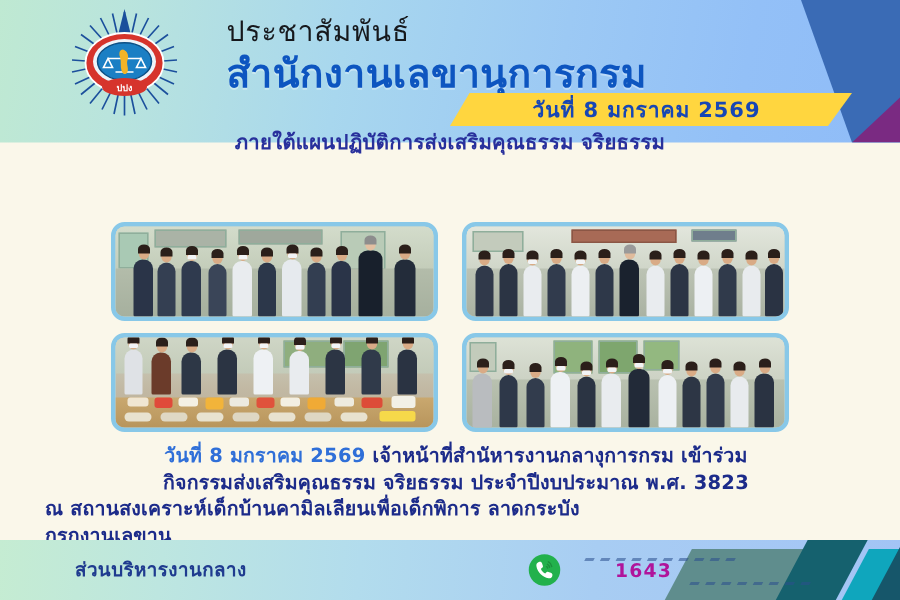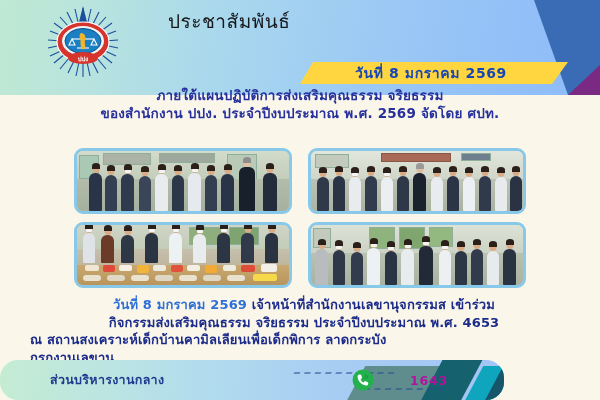--- a/index.html
+++ b/index.html
@@ -43,21 +43,21 @@
   }
 
   
   .emblem {
     position:absolute; left:30px; top:6px;
     width:106px; height:72px;
   }
   .emblem svg { display:block; width:106px; height:72px; }
 
   .hdr-text {
-    position:absolute; left:168px; top:8px;
+    position:absolute; left:151px; top:8px;
     width:420px;
   }
   .hdr-line1 {
     font-size:19px; color:#16181c; letter-spacing:.5px;
     line-height:26px; font-weight:400;
   }
   .hdr-line2 {
     font-size:26px; color:#0d55c0; font-weight:700;
     line-height:32px; letter-spacing:.3px;
     text-shadow:0 1px 0 rgba(255,255,255,.35);
@@ -160,24 +160,23 @@
   }
   .bt-l1 { text-align:center; }
   .bt-date { color:#2f6fd8; }
   .bt-l2 { text-align:center; }
   .bt-l3 { text-align:left; }
   .bt-l4 { text-align:left; }
 
   
   .footer {
     position:absolute; left:0; bottom:0;
-    width:504px; height:40px;
+    width:600px; height:40px;
     background:linear-gradient(95deg,#c5ecd2 0%,#bde6e0 18%,#b2dced 40%,#a8cdf3 66%,#a3c4f5 100%);
     overflow:hidden;
-    border-radius:18px;
   }
   .ftr-left {
     position:absolute; left:50px; top:50%;
     transform:translateY(-50%);
     font-size:12.5px; font-weight:700; color:#1f3b8f;
     letter-spacing:.3px;
   }
   .ftr-phone {
     position:absolute; left:352px; top:50%;
     transform:translateY(-50%);
@@ -278,30 +277,30 @@
           <path d="M-1,-9 C2,-8 3,-5 2,-2 C1,1 3,3 2,6 C1,8 -1,8 -2,5 C-3,2 -2,-1 -3,-4 C-4,-7 -3,-9 -1,-9 Z" fill="#f2b428"></path>
 
           <ellipse cx="0" cy="16" rx="15" ry="6" fill="#d6342c"></ellipse>
           <text x="0" y="18.5" font-size="6" font-family="DejaVu Sans, sans-serif" fill="#ffffff" text-anchor="middle" font-weight="bold">ปปง</text>
         </g>
       </svg>
     </div>
 
     <div class="hdr-text">
       <div class="hdr-line1">ประชาสัมพันธ์</div>
+      <div class="hdr-line2">สำนักงานเลขานุการกรม</div>
     </div>
 
     <div class="date-ribbon">
       <span>วันที่ 8 มกราคม 2569</span>
     </div>
   </div>
 
   <div class="title-block">
     <div class="t-sub1">ภายใต้แผนปฏิบัติการส่งเสริมคุณธรรม จริยธรรม</div>
-    <div class="t-sub2">ของสำนักงาน ปปง. ประจำปีงบประมาณ พ.ศ. 2569 จัดโดย ศปท.</div>
   </div>
 
   <div class="grid">
 
     <div class="photo p1">
       <div class="scene">
         <div class="wall" style="background:linear-gradient(180deg,#d3dccb,#c4cdba);"></div>
         <div class="win" style="left:2px;top:4px;width:20px;height:24px;"></div>
         <div class="win" style="left:26px;top:2px;width:48px;height:12px;background:#aab3a6;"></div>
         <div class="win" style="left:82px;top:2px;width:56px;height:10px;background:#9fa89c;"></div>
@@ -551,23 +550,23 @@
         <div class="person" style="left:192px;width:13px;height:36px;background:#2a3342;">
             <span class="head"></span>
             <span class="hair"></span>
           </div>
       </div>
     </div>
   </div>
 
   <div class="body-text">
     <div class="bt-l1">
-      <span class="bt-date">วันที่ 8 มกราคม 2569</span><span> เจ้าหน้าที่สำนักงานเลขานุจกรรมส เข้าร่วม</span>
-    </div>
-    <div class="bt-l2">กิจกรรมส่งเสริมคุณธรรม จริยธรรม ประจำปีงบประมาณ พ.ศ. 4653</div>
+      <span class="bt-date">วันที่ 8 มกราคม 2569</span><span> เจ้าหน้าที่สำนัหารงานกลางุการกรม เข้าร่วม</span>
+    </div>
+    <div class="bt-l2">กิจกรรมส่งเสริมคุณธรรม จริยธรรม ประจำปีงบประมาณ พ.ศ. 3823</div>
     <div class="bt-l3">ณ สถานสงเคราะห์เด็กบ้านคามิลเลียนเพื่อเด็กพิการ ลาดกระบัง</div>
     <div class="bt-l4">กรุกงานเลขาน</div>
   </div>
 
   <div class="footer">
     <div class="rib rib1"></div>
     <div class="rib rib2"></div>
     <div class="rib rib3"></div>
     <div class="rib rib4"></div>
     <div class="ribline rl1"></div>

